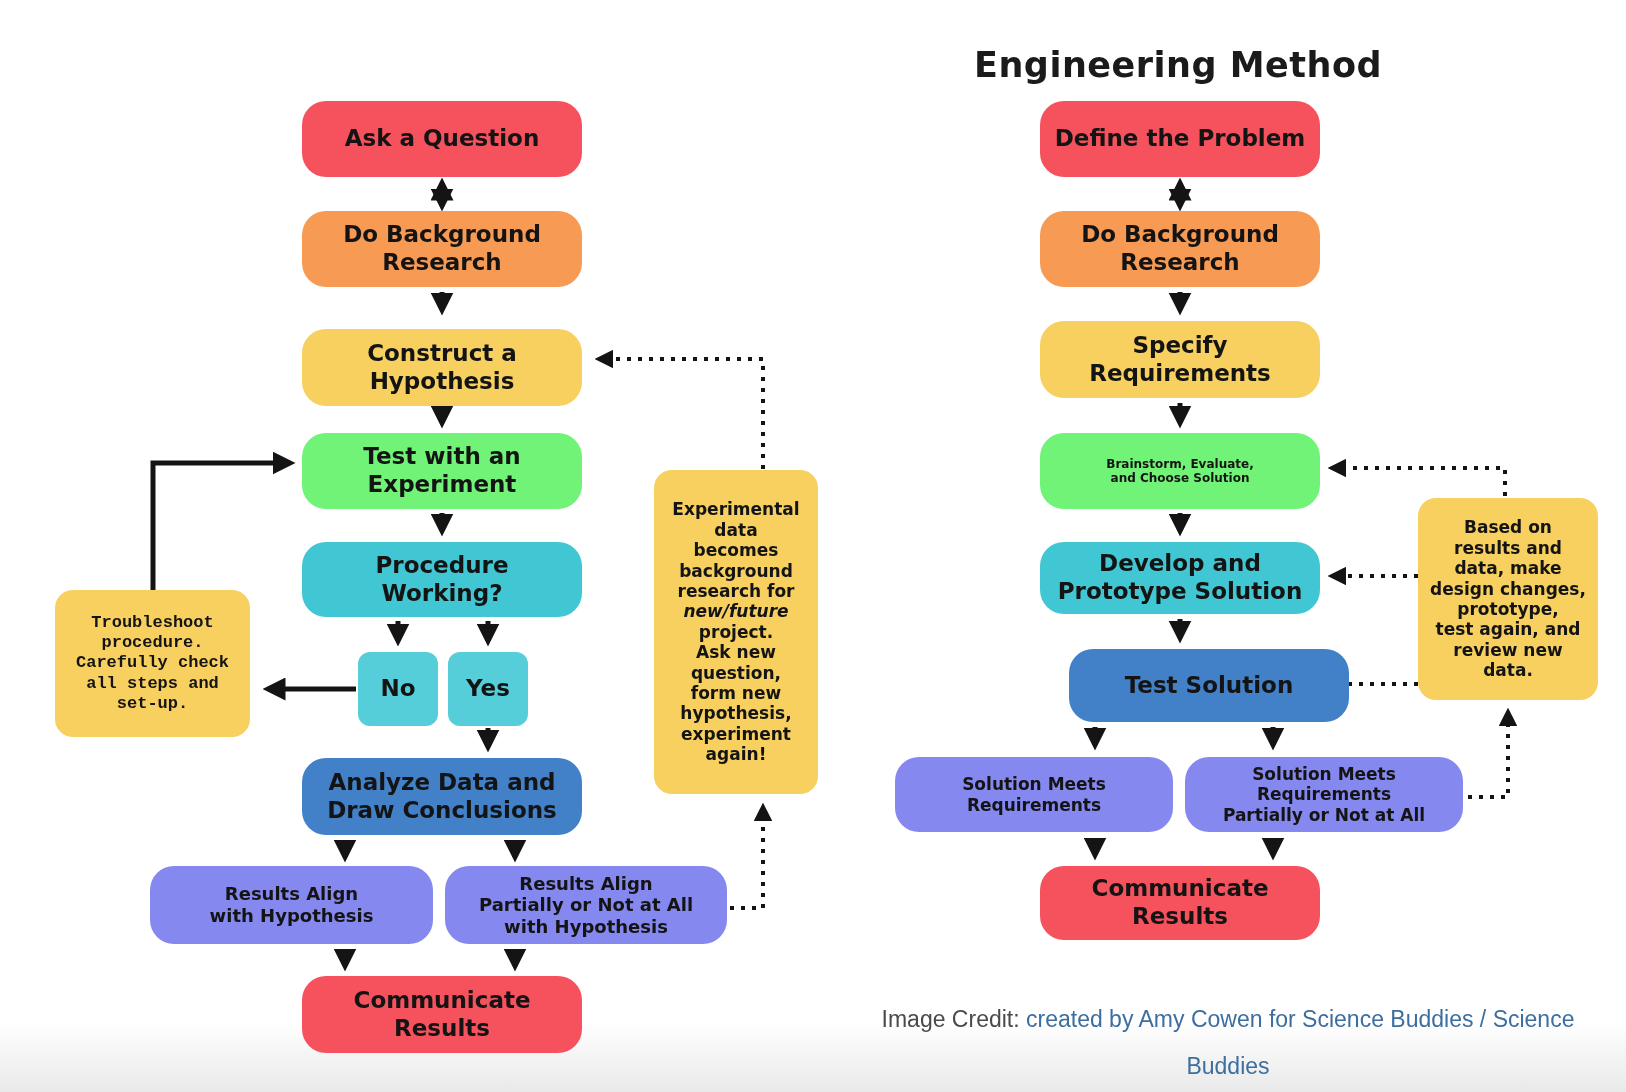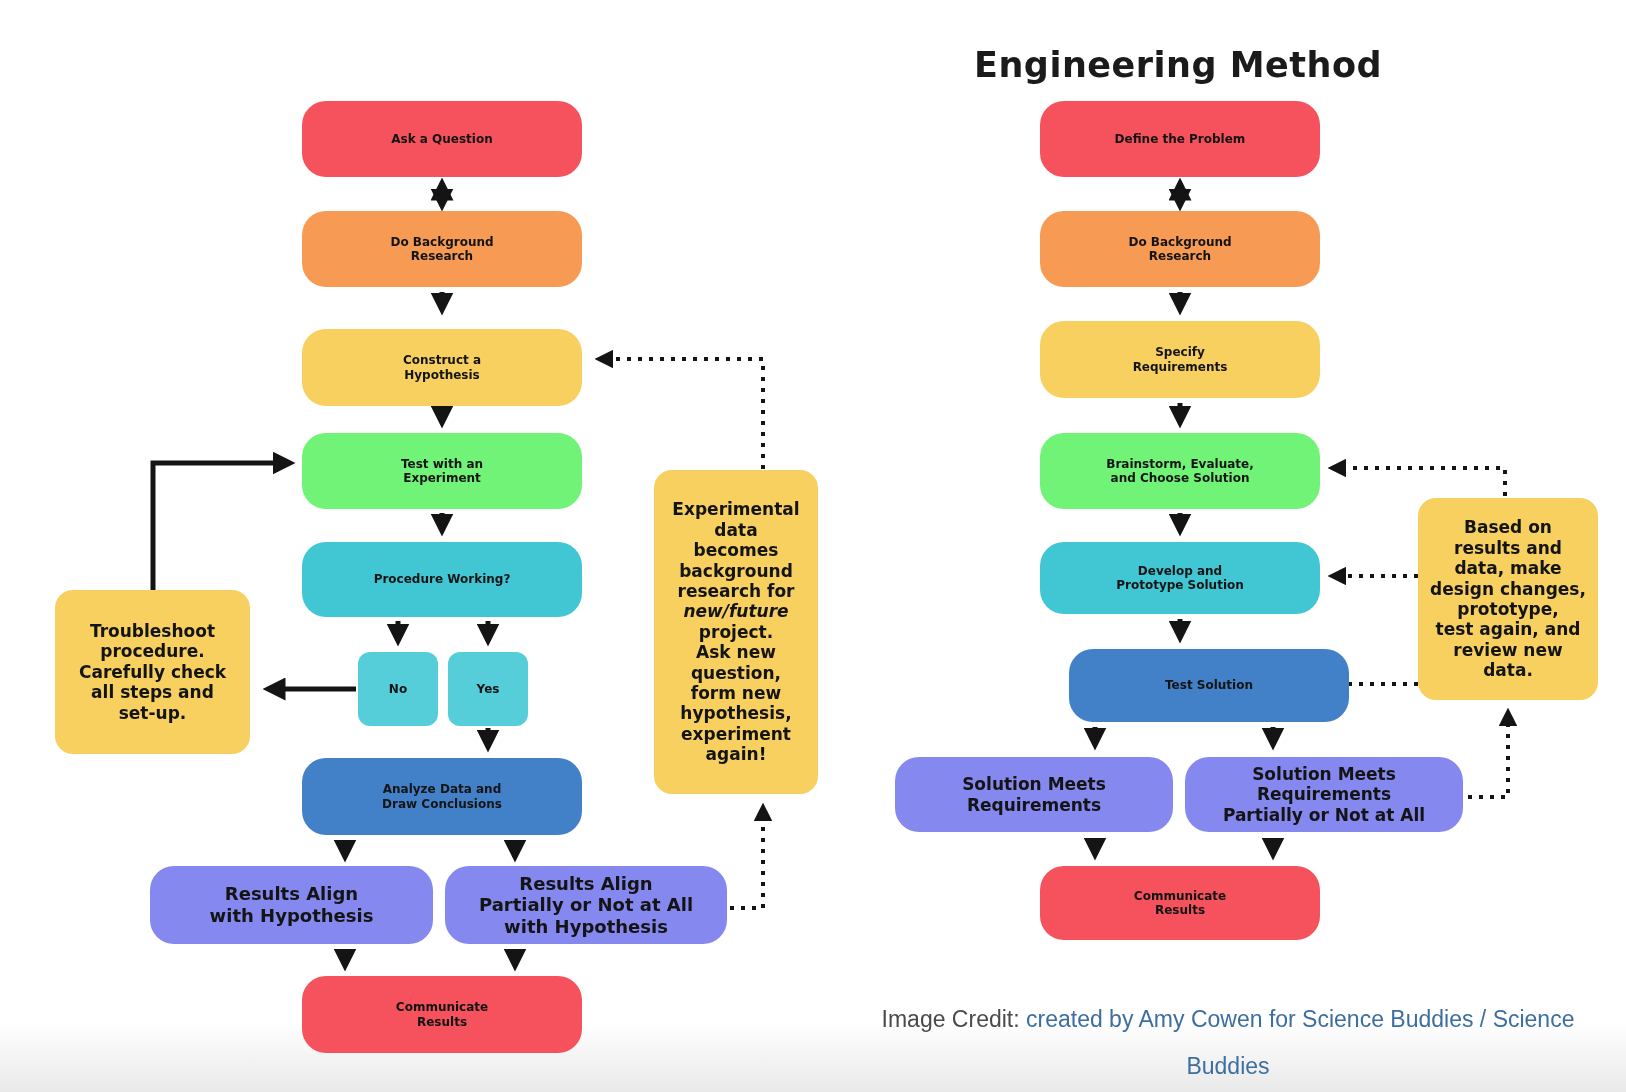--- a/index.html
+++ b/index.html
@@ -30,21 +30,21 @@
   }
   .node > span{white-space:pre-line;display:block;padding:4px 10px;}
   .red{background:var(--c-red,#f5525d);}
   .orange{background:var(--c-orange,#f79b54);}
   .yellow{background:var(--c-yellow,#f7d060);}
   .green{background:var(--c-green,#70f376);}
   .teal{background:var(--c-teal,#41c6d3);}
   .teal-light{background:var(--c-teal_light,#56ceda);}
   .blue{background:var(--c-blue,#4280c8);}
   .purple{background:var(--c-purple,#8588ee);}
-  .fs20{font-size:12px;}
+  .fs20{font-size:23px;}
   .fs19{font-size:12px;}
   .fs18{font-size:18px;}
   .fs17{font-size:17px;}
   .small-box{border-radius:12px;align-items:center;}
   .note{border-radius:18px;}
   .note > span{padding:6px 8px;}
   .note i{font-style:italic;}
   #credit{
     position:absolute;z-index:2;
     left:878px;top:996px;width:700px;
@@ -129,21 +129,21 @@
   </div>
   <div class="node teal fs20" style="left:302px;top:542px;width:280px;height:75px;">
     <span>Procedure Working?</span>
   </div>
   <div class="node teal-light fs20 small-box" style="left:358px;top:652px;width:80px;height:74px;">
     <span>No</span>
   </div>
   <div class="node teal-light fs20 small-box" style="left:448px;top:652px;width:80px;height:74px;">
     <span>Yes</span>
   </div>
-  <div class="node yellow fs17 note" style="left:55px;top:590px;width:195px;height:164px;">
+  <div class="node yellow fs17 note" style="left:55px;top:590px;width:195px;height:147px;font-family:Liberation Mono, monospace;">
     <span>Troubleshoot
 procedure.
 Carefully check
 all steps and
 set-up.</span>
   </div>
   <div class="node blue fs20" style="left:302px;top:758px;width:280px;height:77px;">
     <span>Analyze Data and
 Draw Conclusions</span>
   </div>

